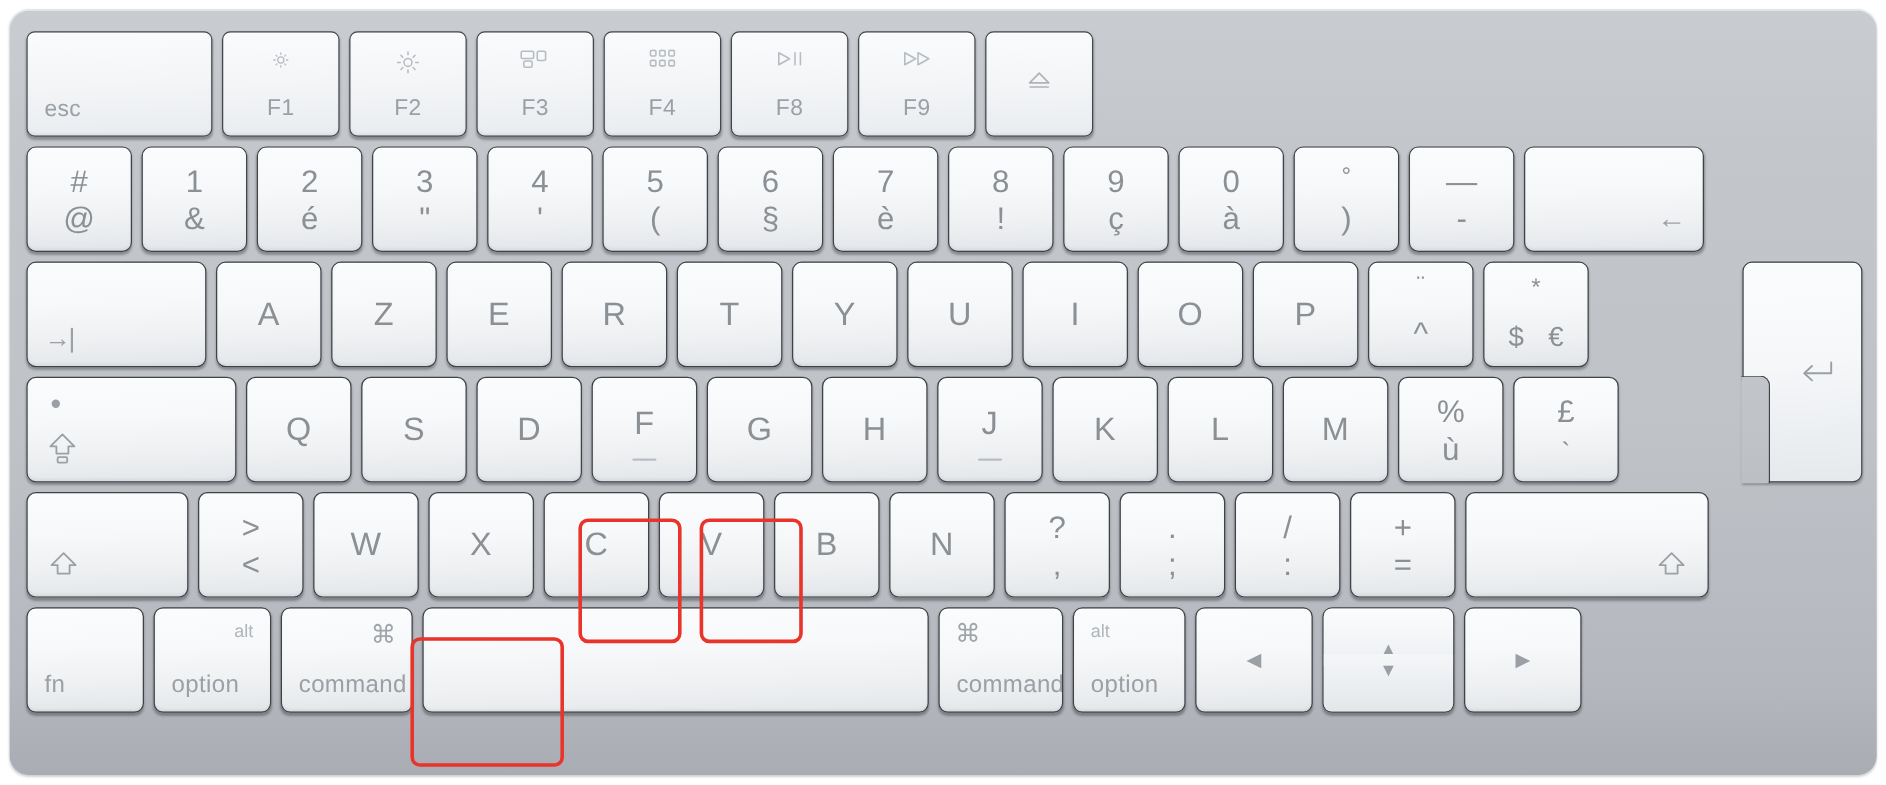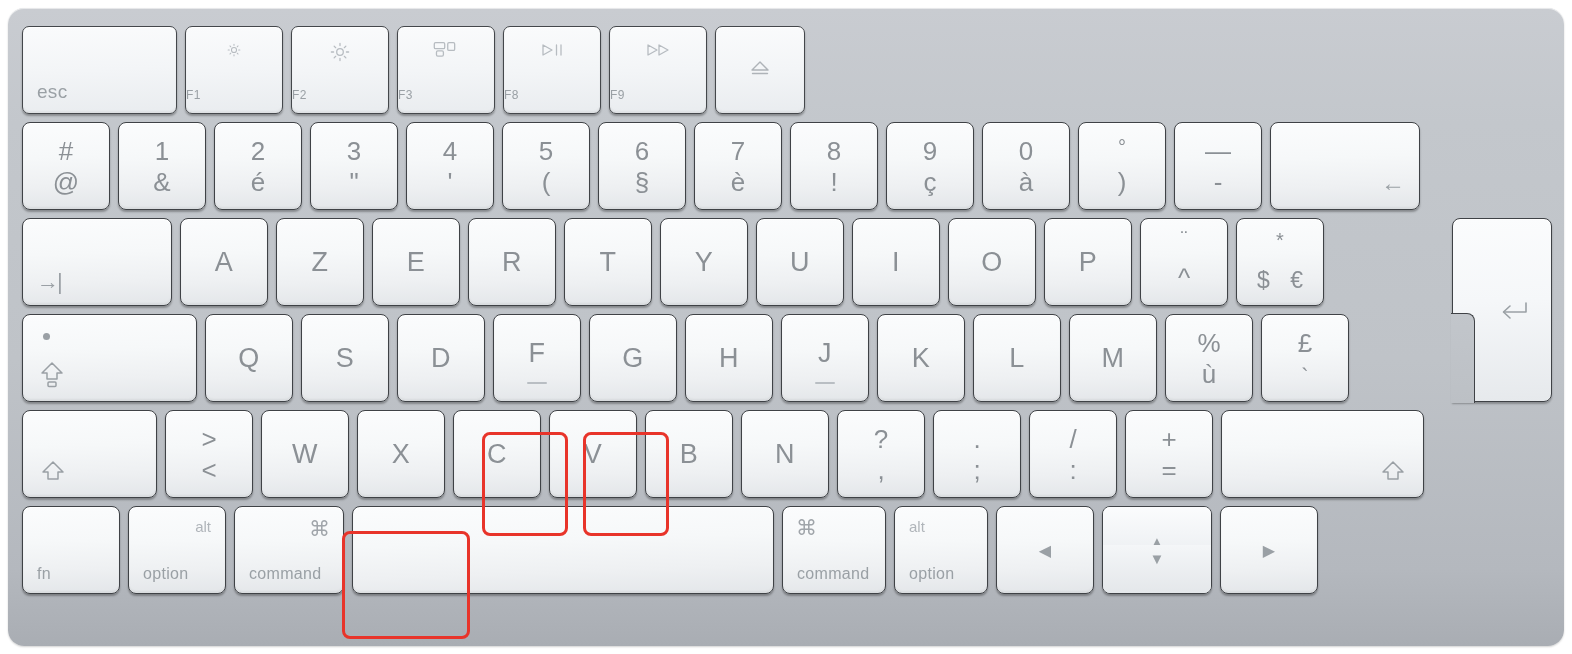--- a/index.html
+++ b/index.html
@@ -70,23 +70,23 @@
 
   
   .lbl-c{position:absolute;left:0;right:0;top:50%;transform:translateY(-50%);
          text-align:center;font-size:27px;font-weight:400;letter-spacing:.5px;}
   .lbl-top{position:absolute;left:0;right:0;top:13px;text-align:center;
            font-size:26px;font-weight:400;}
   .lbl-bot{position:absolute;left:0;right:0;bottom:11px;text-align:center;
            font-size:26px;font-weight:400;}
   .fn-ico{position:absolute;left:0;right:0;top:14px;text-align:center;
           font-size:19px;line-height:19px;color:#b7bcc1;}
-  .fn-lbl{position:absolute;left:0;right:0;bottom:11px;
-          font-size:12px;color:#9aa0a5;letter-spacing:.4px;}
-  .lbl-bl{position:absolute;left:14px;bottom:10px;font-size:16px;color:#9aa0a5;
+  .fn-lbl{position:absolute;left:0;right:0;bottom:11px;text-align:center;
+          font-size:19px;color:#9aa0a5;letter-spacing:.4px;}
+  .lbl-bl{position:absolute;left:14px;bottom:10px;font-size:20px;color:#9aa0a5;
           letter-spacing:.3px;}
   .lbl-br{position:absolute;right:14px;bottom:12px;font-size:24px;color:#9aa0a5;}
   .lbl-tr{position:absolute;right:13px;top:10px;font-size:21px;color:#a0a5aa;}
   .lbl-tl{position:absolute;left:13px;top:9px;font-size:21px;color:#a0a5aa;}
   .lbl-tr-s{position:absolute;right:14px;top:11px;font-size:15px;color:#b0b5ba;}
   .lbl-tl-s{position:absolute;left:14px;top:11px;font-size:15px;color:#b0b5ba;}
   .dot{position:absolute;left:20px;top:18px;width:7px;height:7px;border-radius:50%;
        background:#9aa0a5;}
 
   .bump{position:absolute;left:50%;transform:translateX(-50%);bottom:17px;
@@ -188,20 +188,33 @@
           <span class="fn-ico">
             <svg width="26" height="18" viewBox="0 0 30 20" fill="none" stroke="#b7bcc1" stroke-width="1.5">
               <rect x="1.5" y="1.5" width="12" height="7" rx="1.5"></rect>
               <rect x="17" y="1.5" width="8" height="9" rx="1.5"></rect>
               <rect x="4" y="11" width="8" height="6" rx="1.5"></rect>
             </svg>
           </span>
           <span class="fn-lbl">F3</span>
         </div>
 
+        <div class="key fnkey w-fn">
+          <span class="fn-ico">
+            <svg width="22" height="16" viewBox="0 0 22 16" fill="none" stroke="#b7bcc1" stroke-width="1.3">
+              <rect x="1" y="1" width="4.6" height="4.6" rx="1"></rect>
+              <rect x="8.7" y="1" width="4.6" height="4.6" rx="1"></rect>
+              <rect x="16.4" y="1" width="4.6" height="4.6" rx="1"></rect>
+              <rect x="1" y="9.3" width="4.6" height="4.6" rx="1"></rect>
+              <rect x="8.7" y="9.3" width="4.6" height="4.6" rx="1"></rect>
+              <rect x="16.4" y="9.3" width="4.6" height="4.6" rx="1"></rect>
+            </svg>
+          </span>
+          <span class="fn-lbl">F4</span>
+        </div>
 
 
 
         <div class="key fnkey w-fn">
           <span class="fn-ico">
             <svg width="26" height="14" viewBox="0 0 26 14" fill="none" stroke="#b7bcc1" stroke-width="1.3" stroke-linejoin="round">
               <path d="M4 2 L13 7 L4 12 Z"></path>
               <path d="M17.5 2 v10 M22 2 v10" stroke-linecap="round"></path>
             </svg>
           </span>

